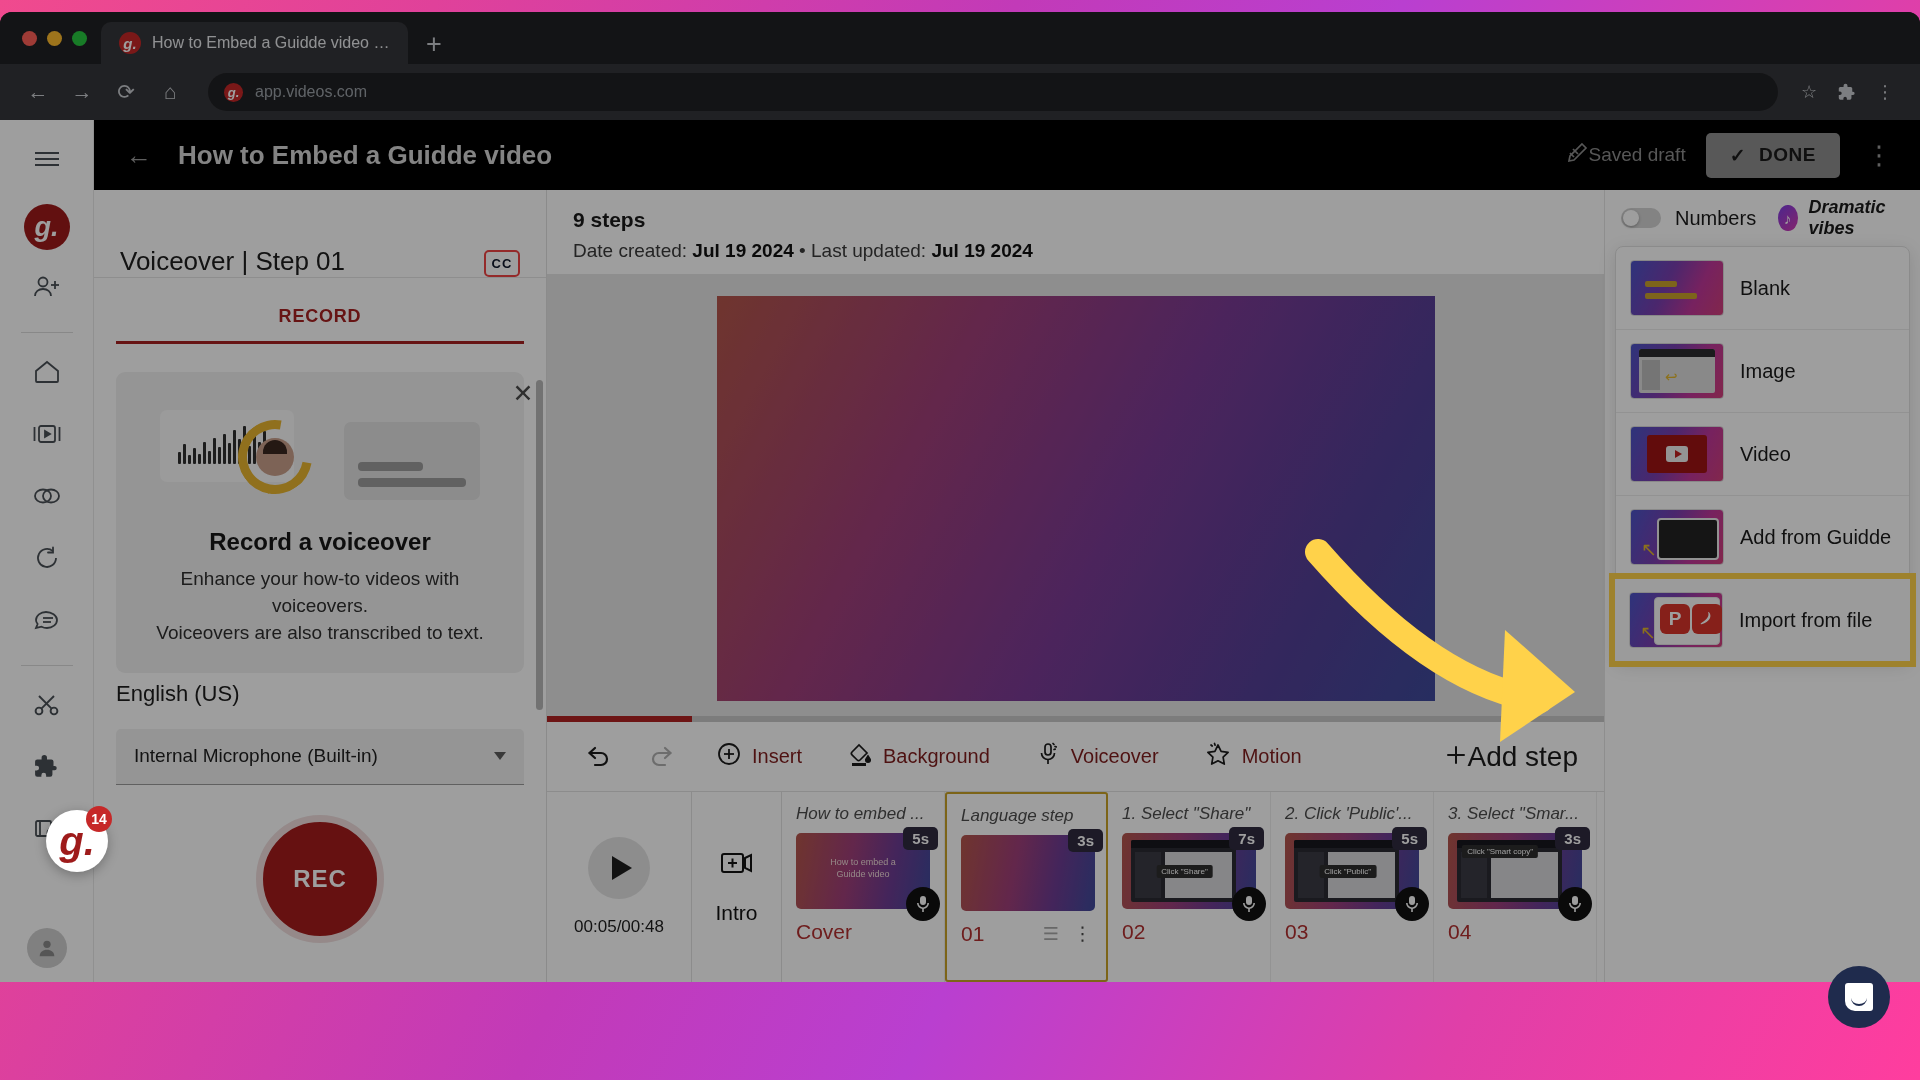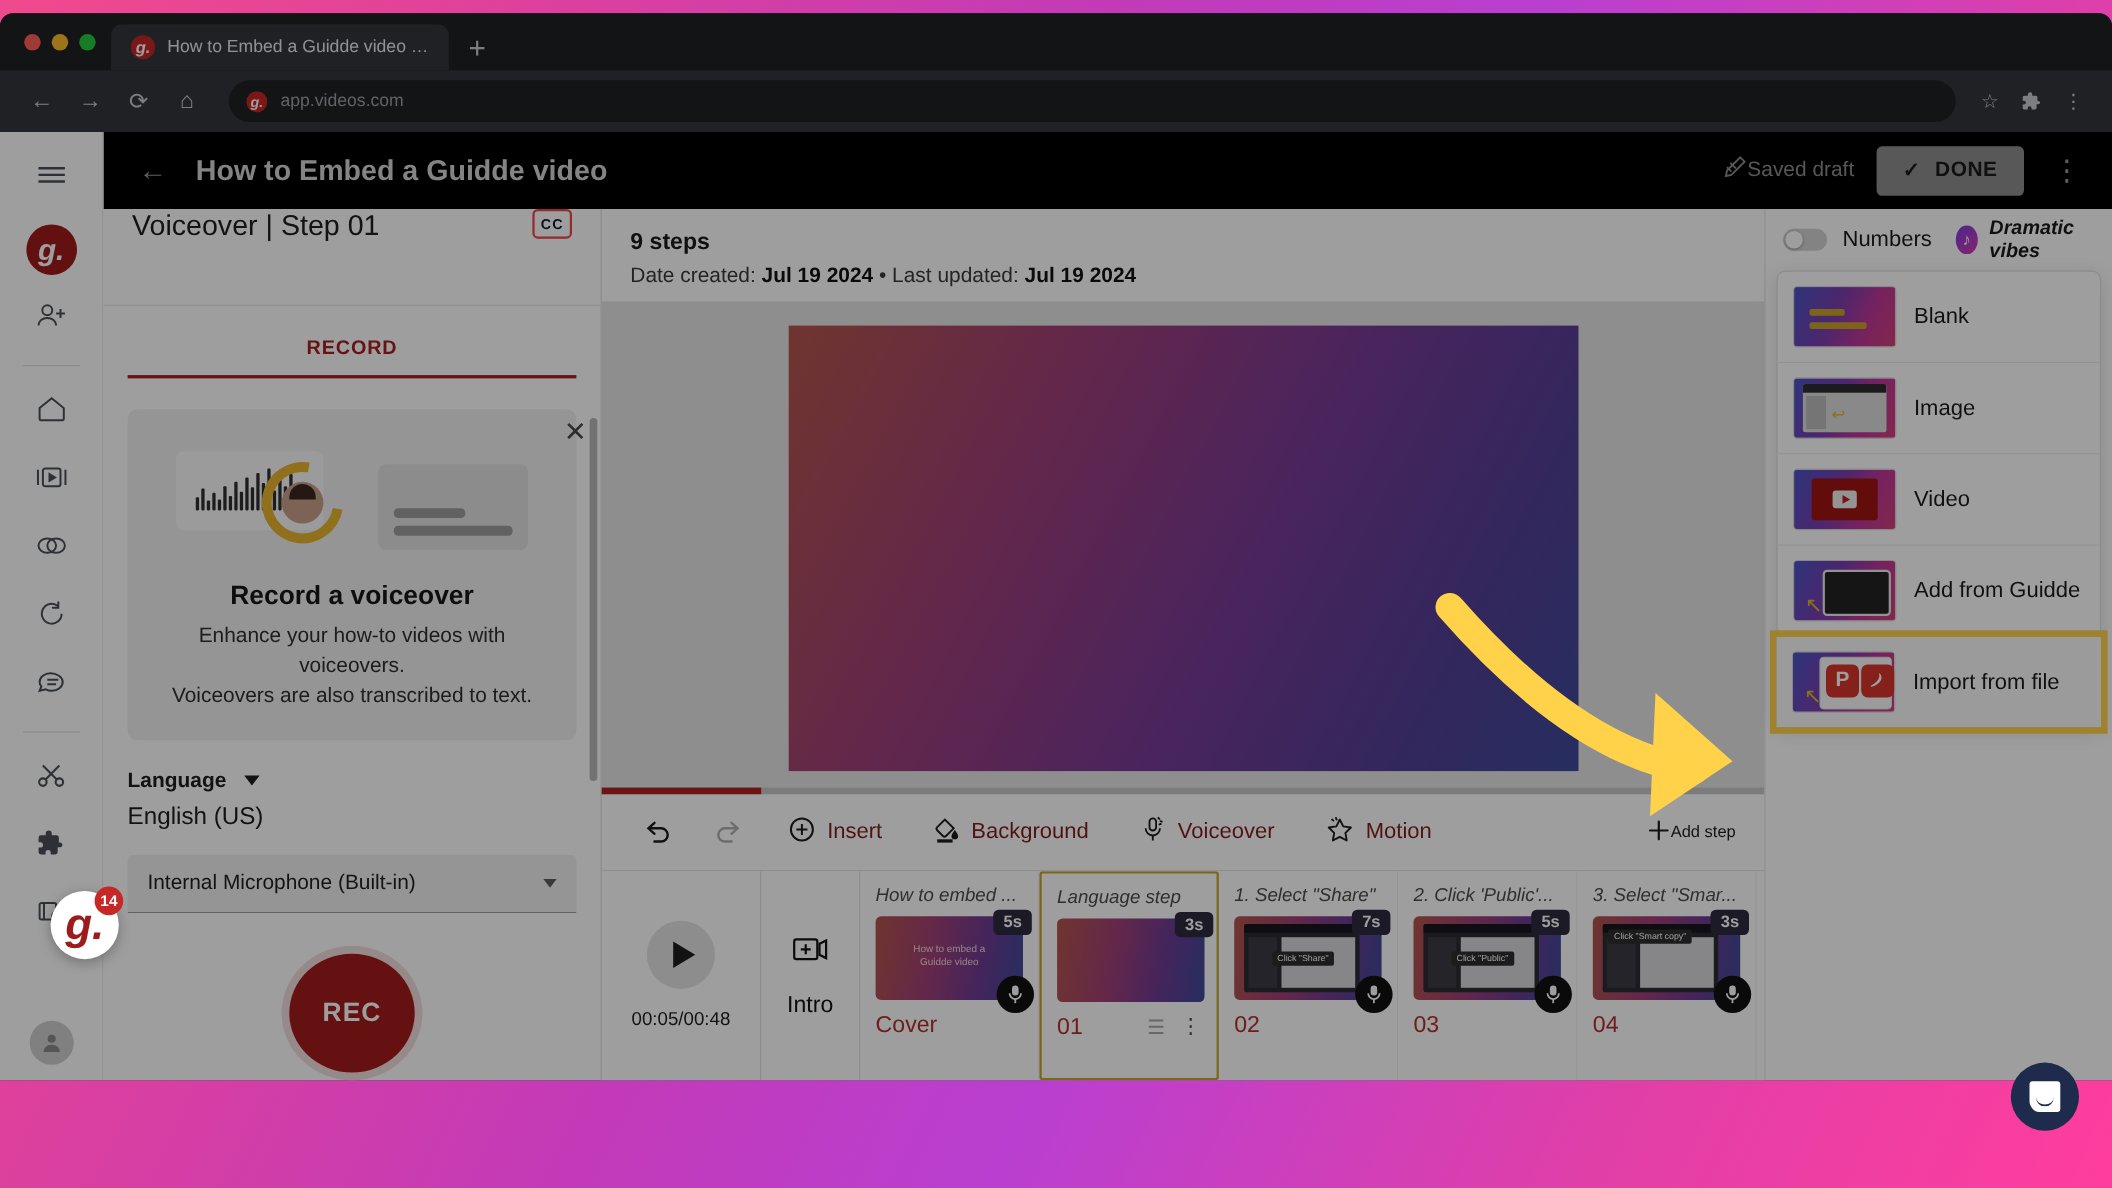--- a/index.html
+++ b/index.html
@@ -142,21 +142,21 @@
 
   .body-row { flex: 1; display: flex; min-height: 0; }
 
   
   .vo-panel {
     width: 453px; flex: none; background: #fff;
     border-right: 1px solid #e0e0e0;
     display: flex; flex-direction: column; position: relative;
   }
   .vo-head {
-    height: 88px; display: flex; align-items: flex-start; padding: 0 26px;
+    height: 88px; display: flex; align-items: flex-end; padding: 0 26px;
     border-bottom: 1px solid #e6e6e6; flex: none;
   }
   .vo-title { font-size: 26px; color: #202020; }
   .cc-btn {
     margin-left: auto; width: 36px; height: 27px; border: 2px solid #ef4444;
     border-radius: 5px; font-size: 13px; font-weight: bold; color: #0f172a;
     display: flex; align-items: center; justify-content: center;
     letter-spacing: 1px; cursor: pointer;
   }
   .vo-tabs { display: flex; padding: 0 22px; flex: none; }
@@ -253,21 +253,21 @@
     padding: 0 26px; gap: 14px; border-bottom: 1px solid #e3e3e3; background:#fff;
   }
   .tool {
     display: flex; align-items: center; gap: 11px; padding: 6px 16px;
     font-size: 20px; color: #7f1d1d; cursor: pointer; border-radius: 6px;
   }
   .tool.icononly { padding: 6px 12px; }
   .tool.disabled { color: #b0b0b0; }
   .add-step {
     margin-left: auto; display: flex; align-items: center; gap: 0;
-    font-size: 15px; color: #1c1c1c; cursor: pointer;
+    font-size: 28px; color: #1c1c1c; cursor: pointer;
   }
 
   
   .timeline { height: 190px; flex: none; display: flex; background: #fff; overflow: hidden; }
   .tl-play {
     width: 145px; flex: none; display: flex; flex-direction: column;
     align-items: center; justify-content: center; gap: 18px;
     border-right: 1px solid #e3e3e3;
   }
   .play-circle {
@@ -607,24 +607,20 @@
                 <span class="short"></span>
                   <span></span>
               </div>
               <div class="illu-ring"></div>
               <div class="illu-face"></div>
             </div>
             <div class="vo-card-h">Record a voiceover</div>
             <div class="vo-card-p">Enhance your how-to videos with voiceovers.</div>
             <div class="vo-card-p">Voiceovers are also transcribed to text.</div>
           </div>
-          <div class="vo-lang-row">
-            <span class="vo-lang-lbl">Language</span>
-            <span class="caret"></span>
-          </div>
           <div class="vo-lang-val">English (US)</div>
           <div class="mic-select">
             <span>Internal Microphone (Built-in)</span>
             <span class="mic-caret"></span>
           </div>
           <div class="rec-btn">REC</div>
           <div class="vo-scroll"></div>
         </div>
 
         <div class="editor">

